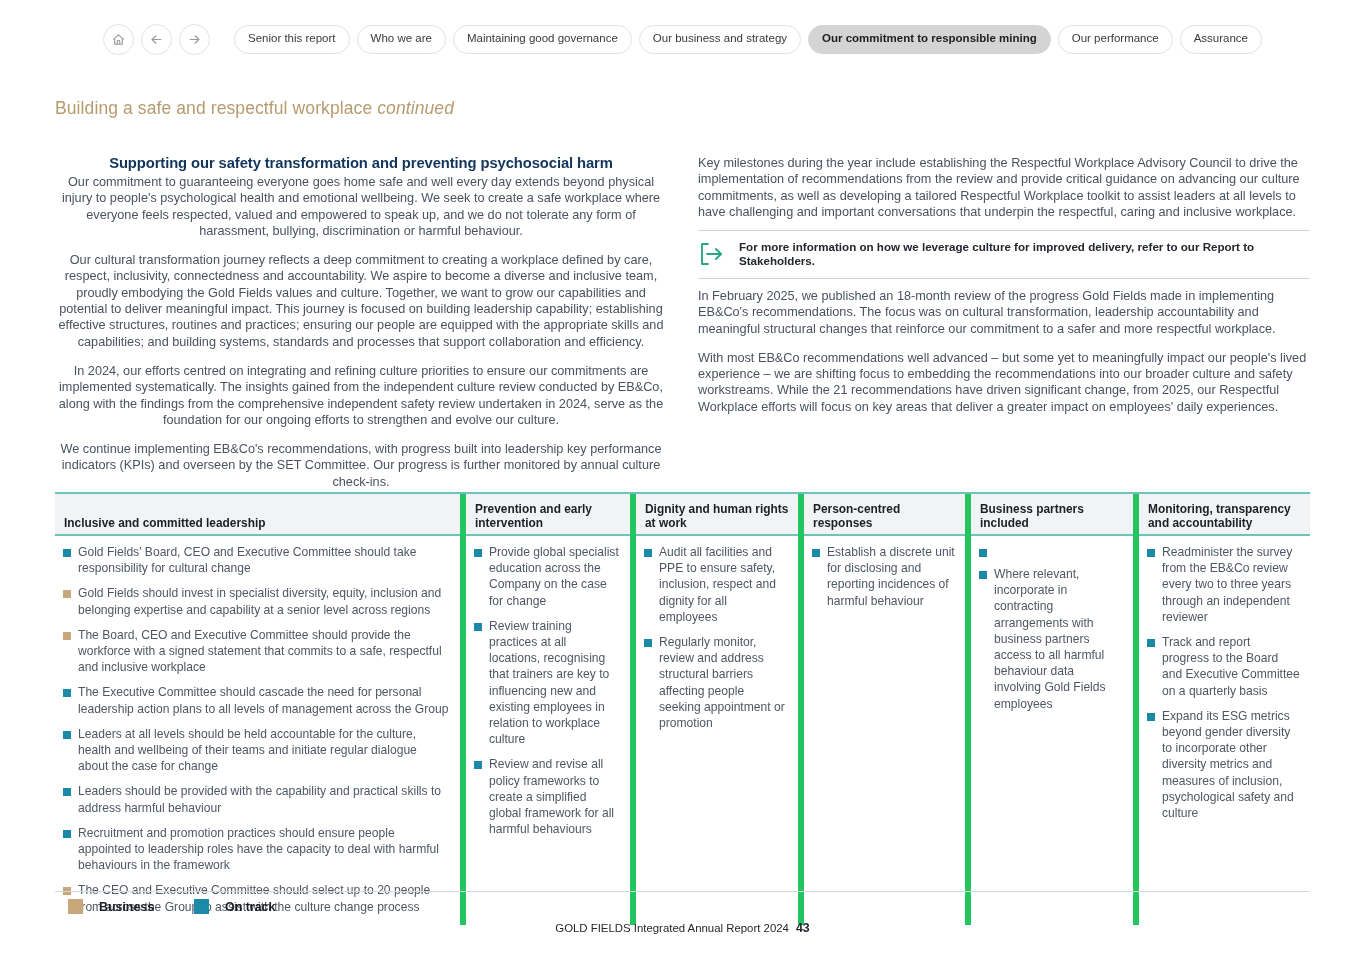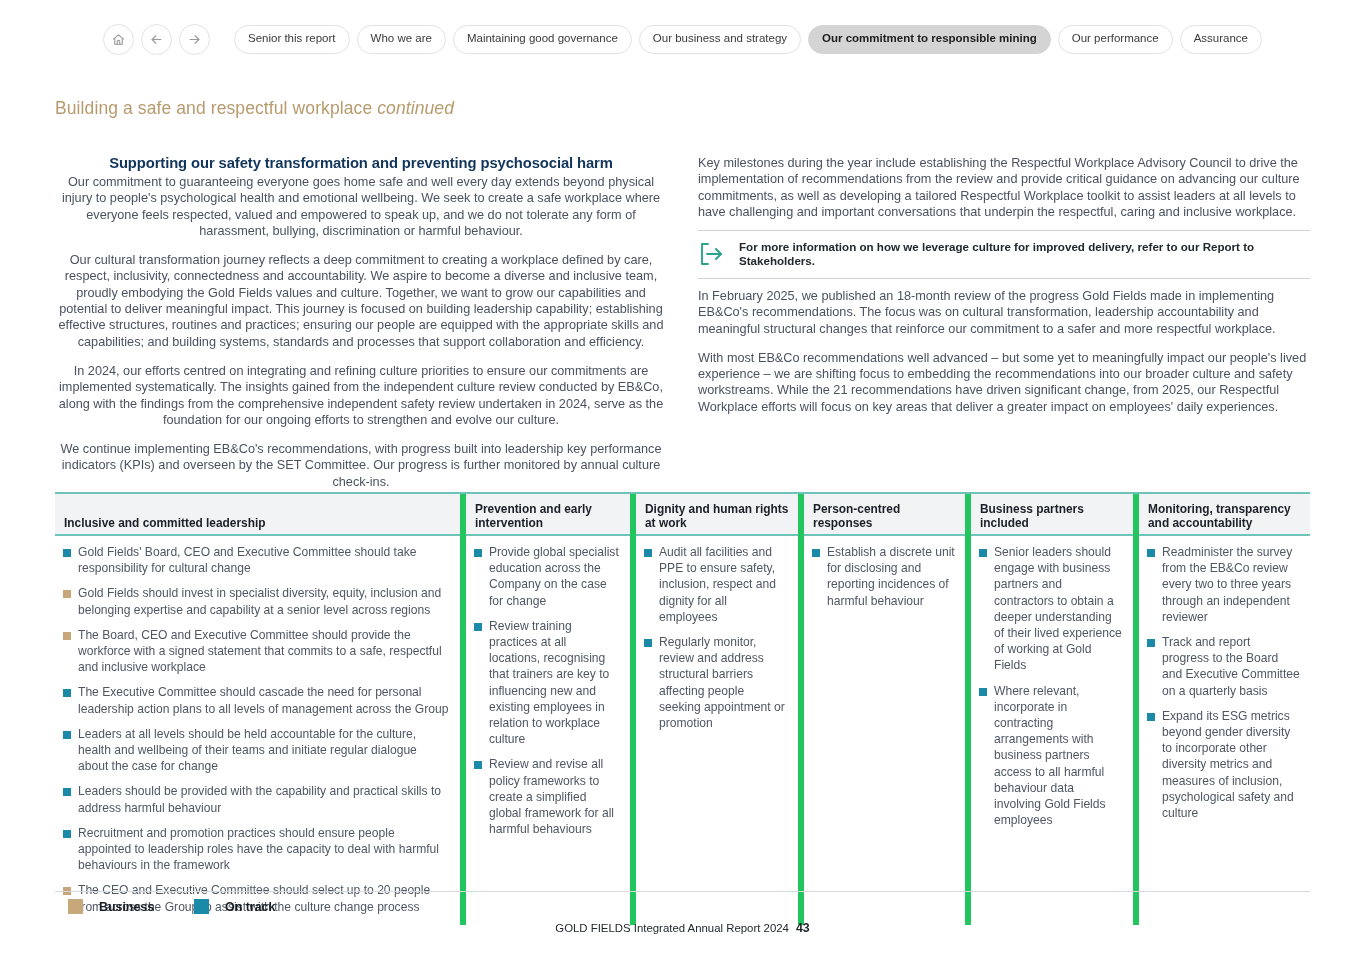--- a/index.html
+++ b/index.html
@@ -264,21 +264,20 @@
           <span class="btx">Establish a discrete unit for disclosing and reporting incidences of harmful behaviour</span>
         </div>
     </div>
   </div>
 
   <div class="tcol" style="width:168px">
     <div class="th">Business partners included</div>
     <div class="tb">
       <div class="bul">
           <span class="bdot" style="background:#1a8aa8"></span>
-          <span class="btx">Senior leaders should engage with business partners and contractors to obtain a deeper understanding of their lived experience of working at Gold Fields</span>
         </div>
       <div class="bul">
           <span class="bdot" style="background:#1a8aa8"></span>
           <span class="btx">Where relevant, incorporate in contracting arrangements with business partners access to all harmful behaviour data involving Gold Fields employees</span>
         </div>
     </div>
   </div>
 
   <div class="tcol" style="width:177px">
     <div class="th">Monitoring, transparency and accountability</div>

